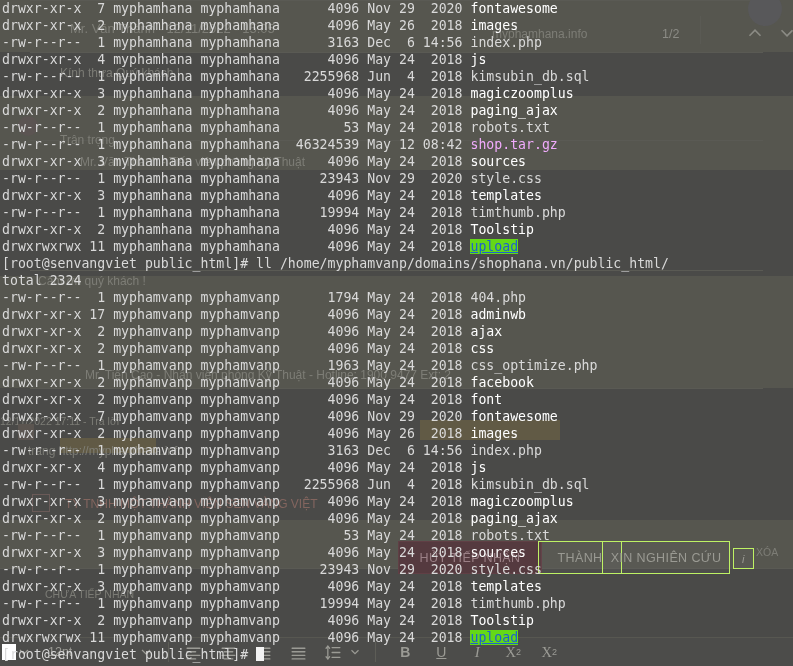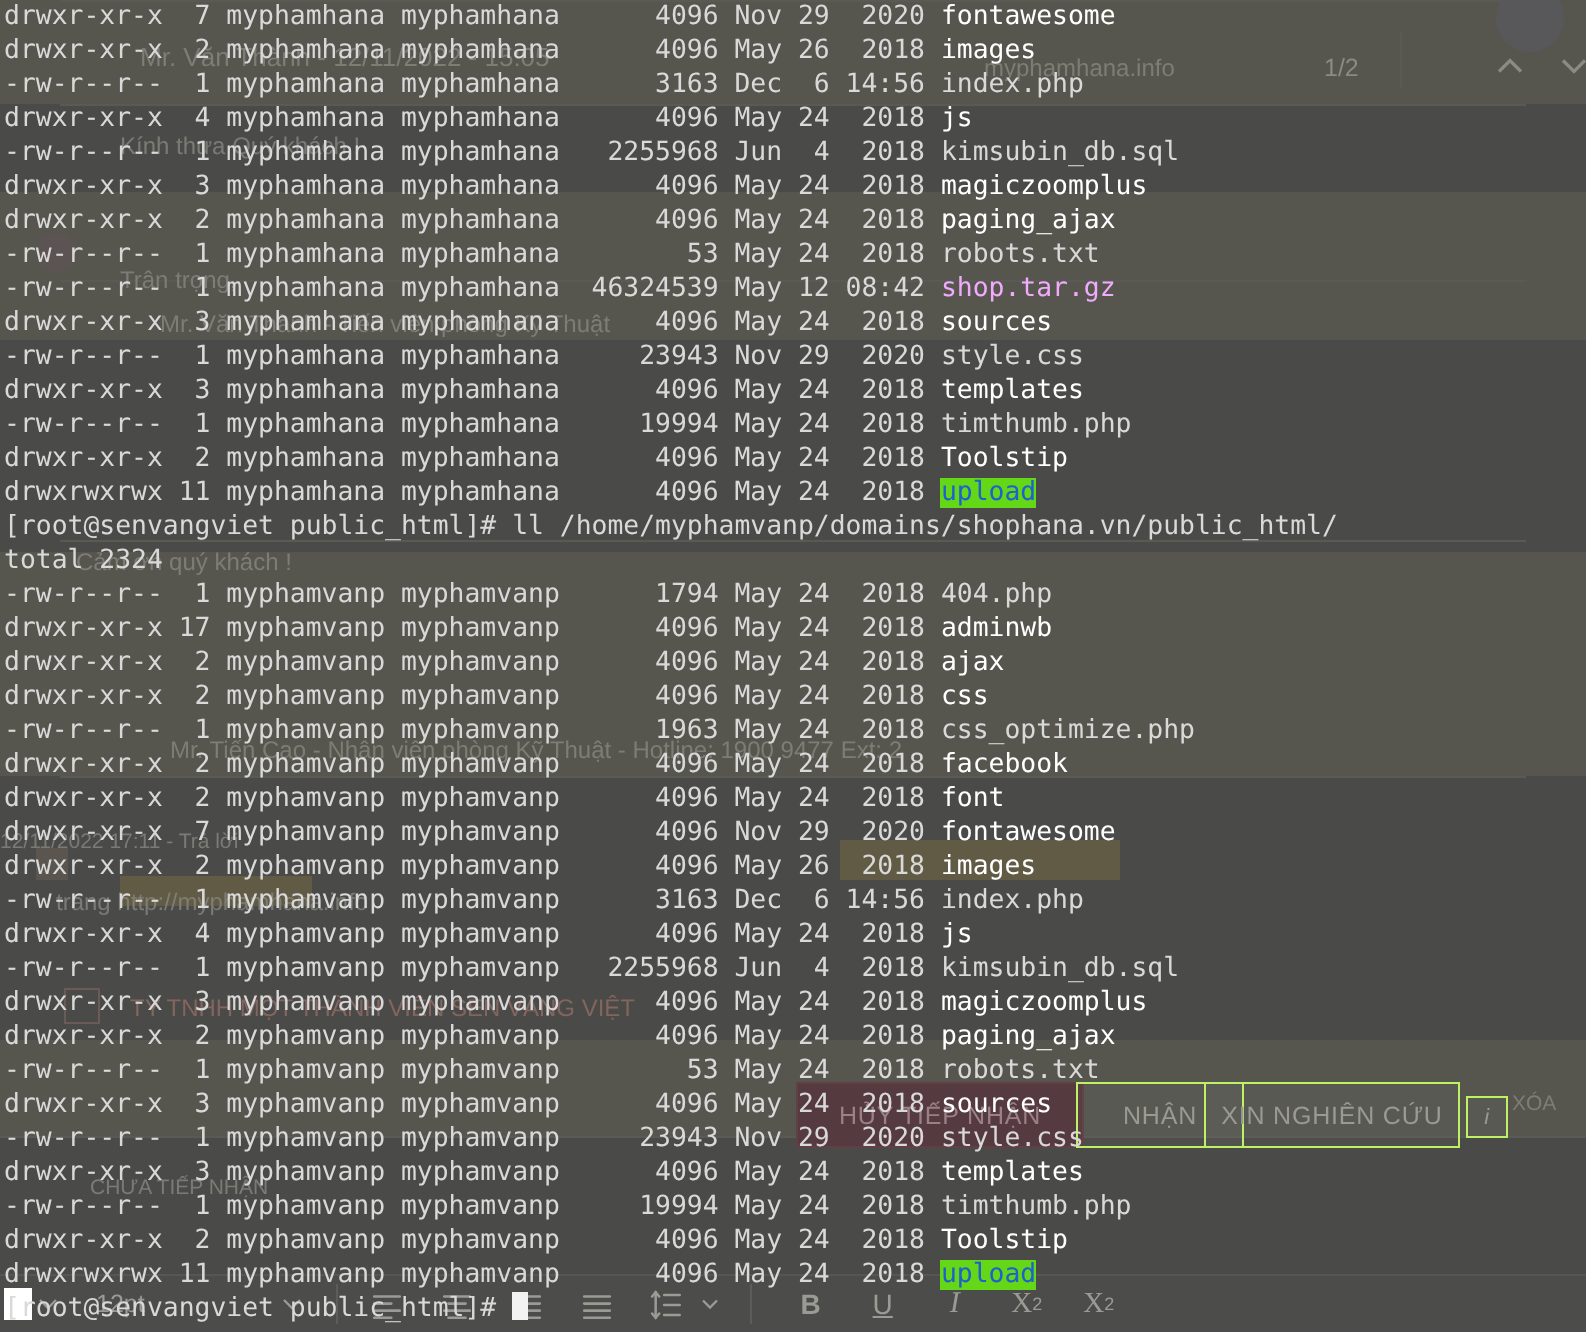--- a/index.html
+++ b/index.html
@@ -87,21 +87,21 @@
     font-size:13.2px;
     line-height:17px;
     color:#d6d6d6;
     white-space:pre;
     pointer-events:none;
   }
   #term .row{height:17px;white-space:pre;}
   .c-dir{color:#ffffff;}
   .c-file{color:#d9d9d9;}
   .c-arc{color:#f0abfc;}
-  .c-ww{color:#1f5fd0;background:#64d817;}
+  .c-ww{color:#1f5fd0;background:#64d817;text-decoration:underline;}
   .cursor{display:inline-block;width:8px;height:14px;background:#f2f2f2;vertical-align:-2px;}
 </style>
 </head>
 <body>
 
 <div id="bg-layer">
   <div class="bg-band bg-white" style="top:0;height:52px;"></div>
   <div class="bg-band bg-white" style="top:96px;height:74px;"></div>
   <div class="bg-band bg-white" style="top:276px;height:112px;"></div>
   <div class="bg-band bg-white" style="top:520px;height:48px;"></div>
@@ -143,21 +143,21 @@
         <polyline points="6,9 12,15 18,9"></polyline>
       </svg>
   </div>
 
   <div class="bg-logo" style="left:748px;top:-8px;width:34px;height:34px;border-radius:50%;background:#58585a;"></div>
   <div class="bg-logo" style="left:18px;top:116px;width:20px;height:20px;border-radius:50%;background:#5b5452;"></div>
   <div class="bg-logo" style="left:18px;top:424px;width:16px;height:16px;background:#5b5550;"></div>
   <div class="bg-logo" style="left:32px;top:494px;width:16px;height:16px;border:1px solid #6a5a58;"></div>
 
   <div class="bg-btn danger" style="left:398px;top:541px;width:142px;height:31px;">HỦY TIẾP NHẬN</div>
-  <div class="bg-btn" style="left:538px;top:541px;width:82px;height:31px;">NHẬN</div>
+  <div class="bg-btn" style="left:538px;top:541px;width:82px;height:31px;">THÀNH</div>
   <div class="bg-btn" style="left:602px;top:541px;width:126px;height:31px;">XIN NGHIÊN CỨU</div>
   <div class="bg-btn square" style="left:733px;top:548px;">i</div>
 </div>
 
 <div id="toolbar">
   <div class="tb-swatch"></div>
   <span class="tb-chev">
     <svg width="16" height="16" viewBox="0 0 24 24" fill="none" stroke="#9b9b95" stroke-width="1.8">
         <polyline points="6,9 12,15 18,9"></polyline>
       </svg>

